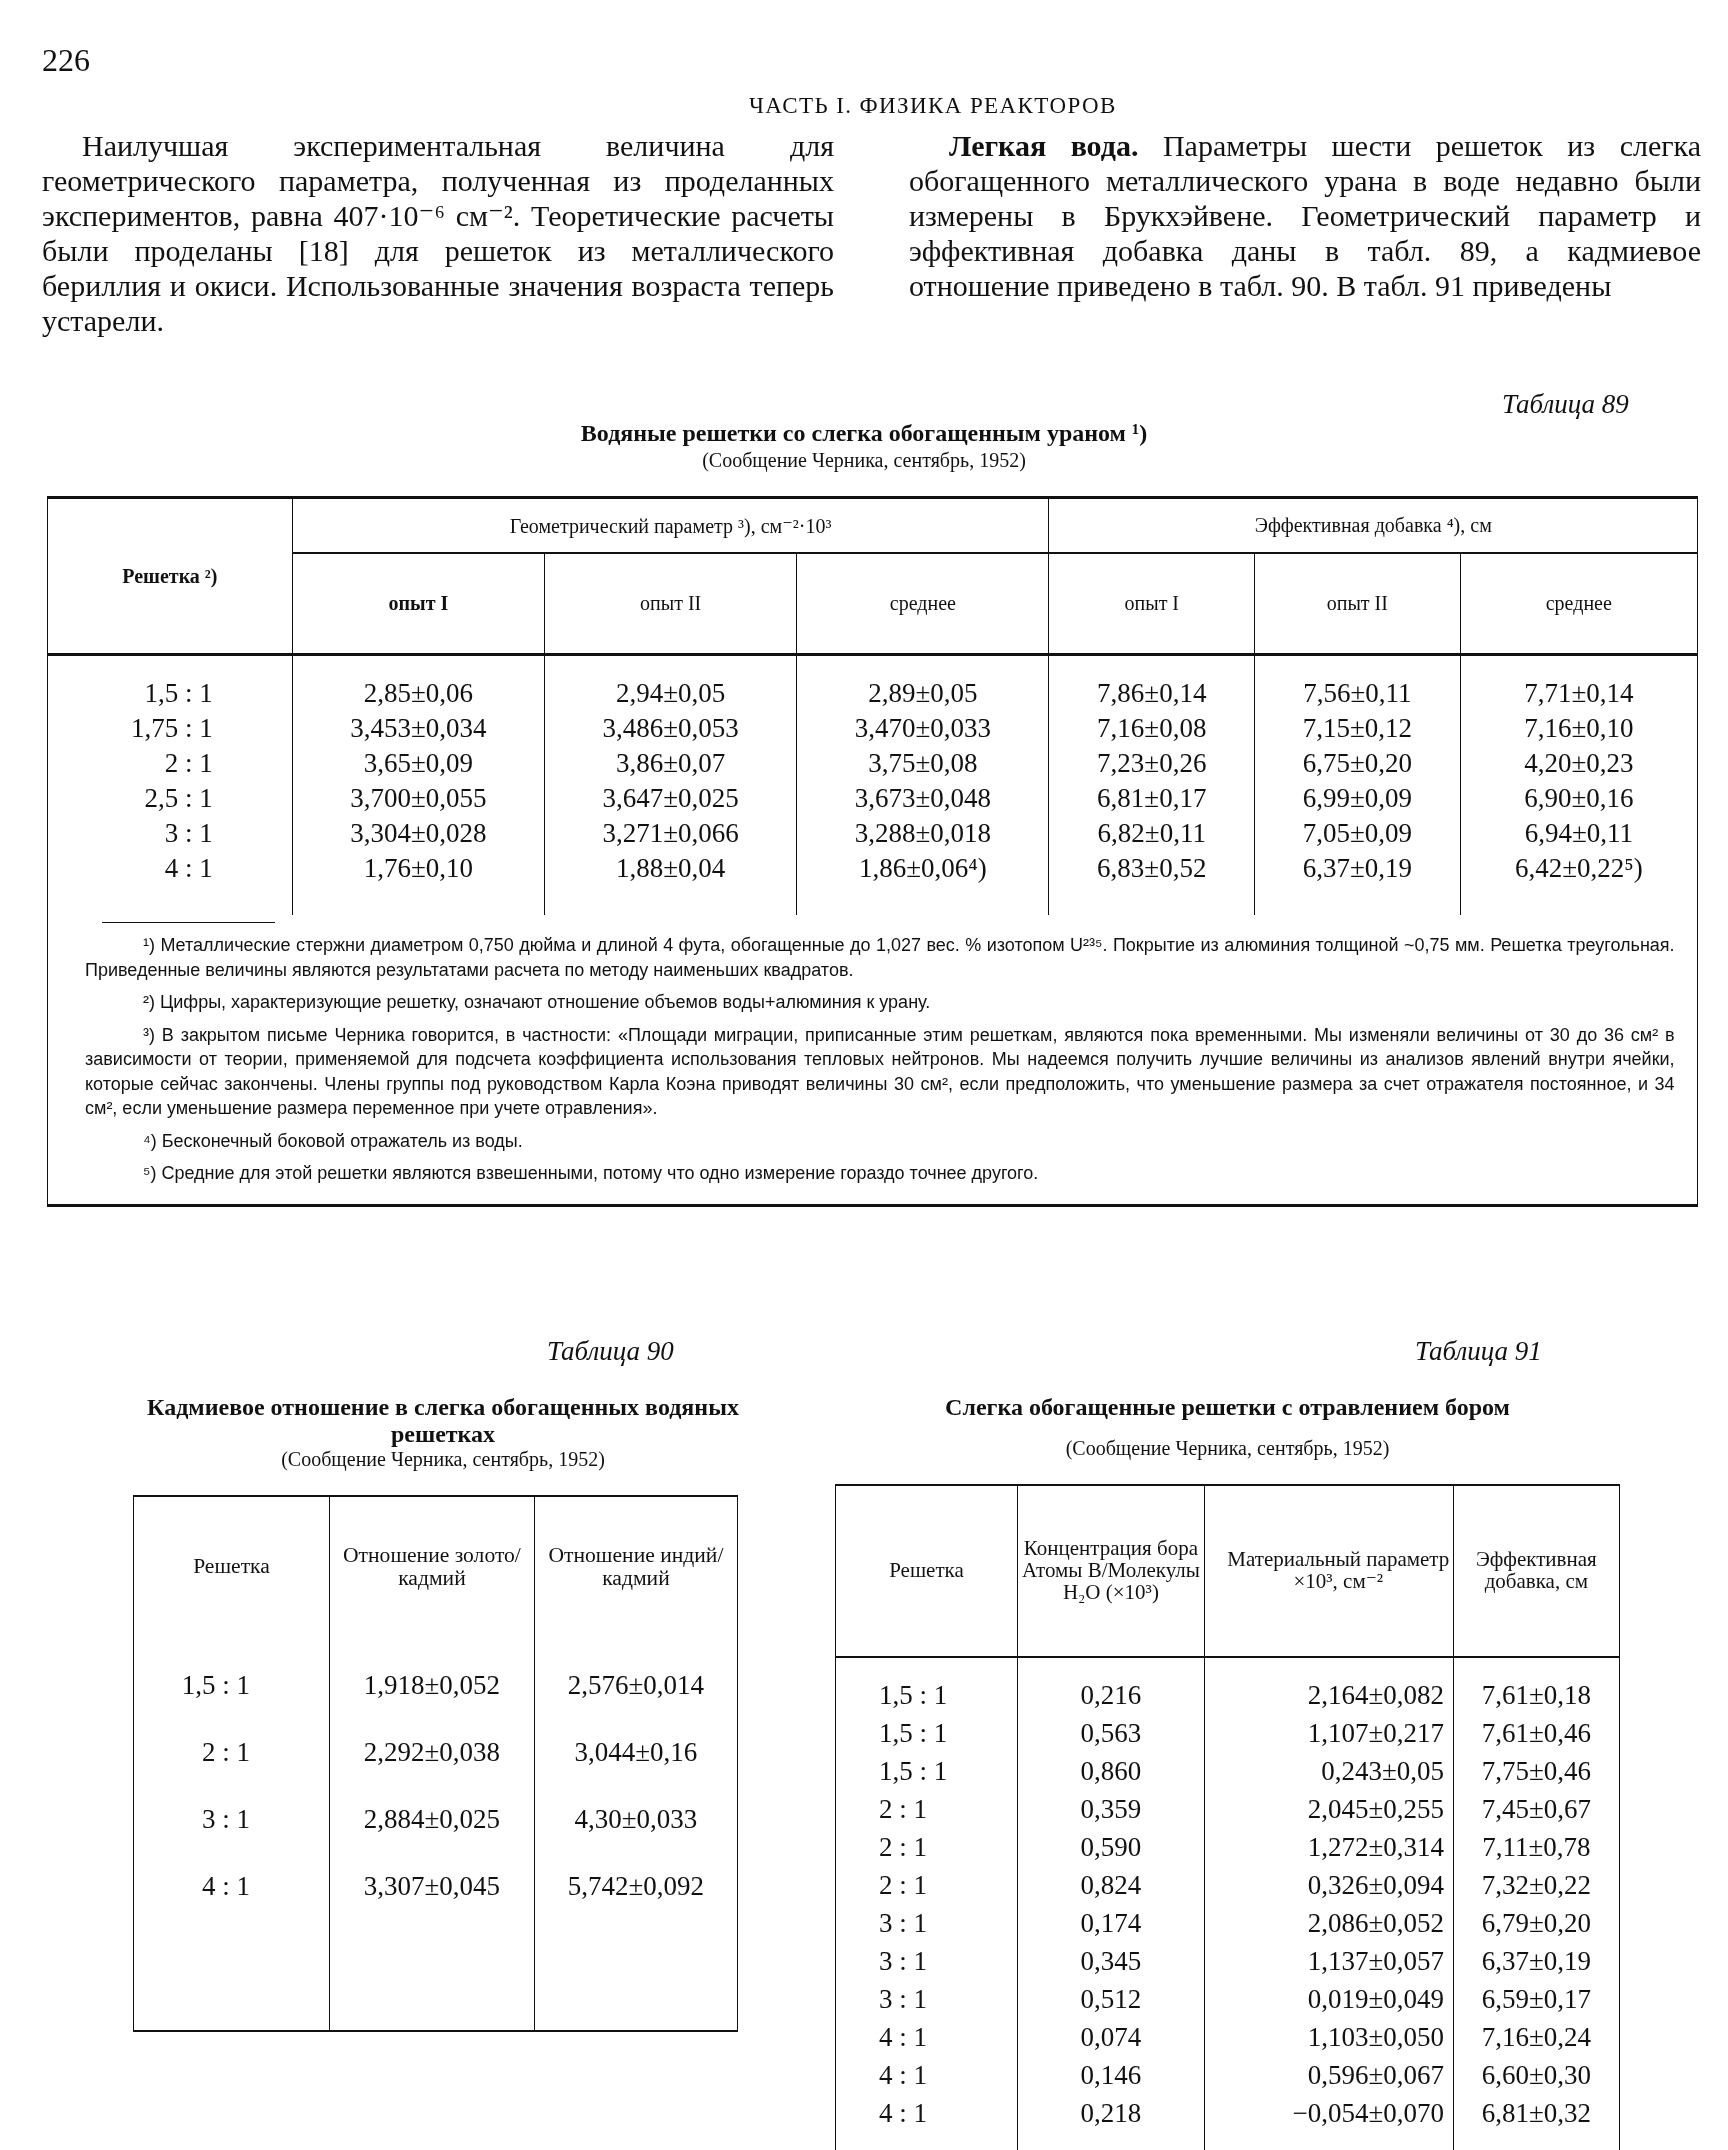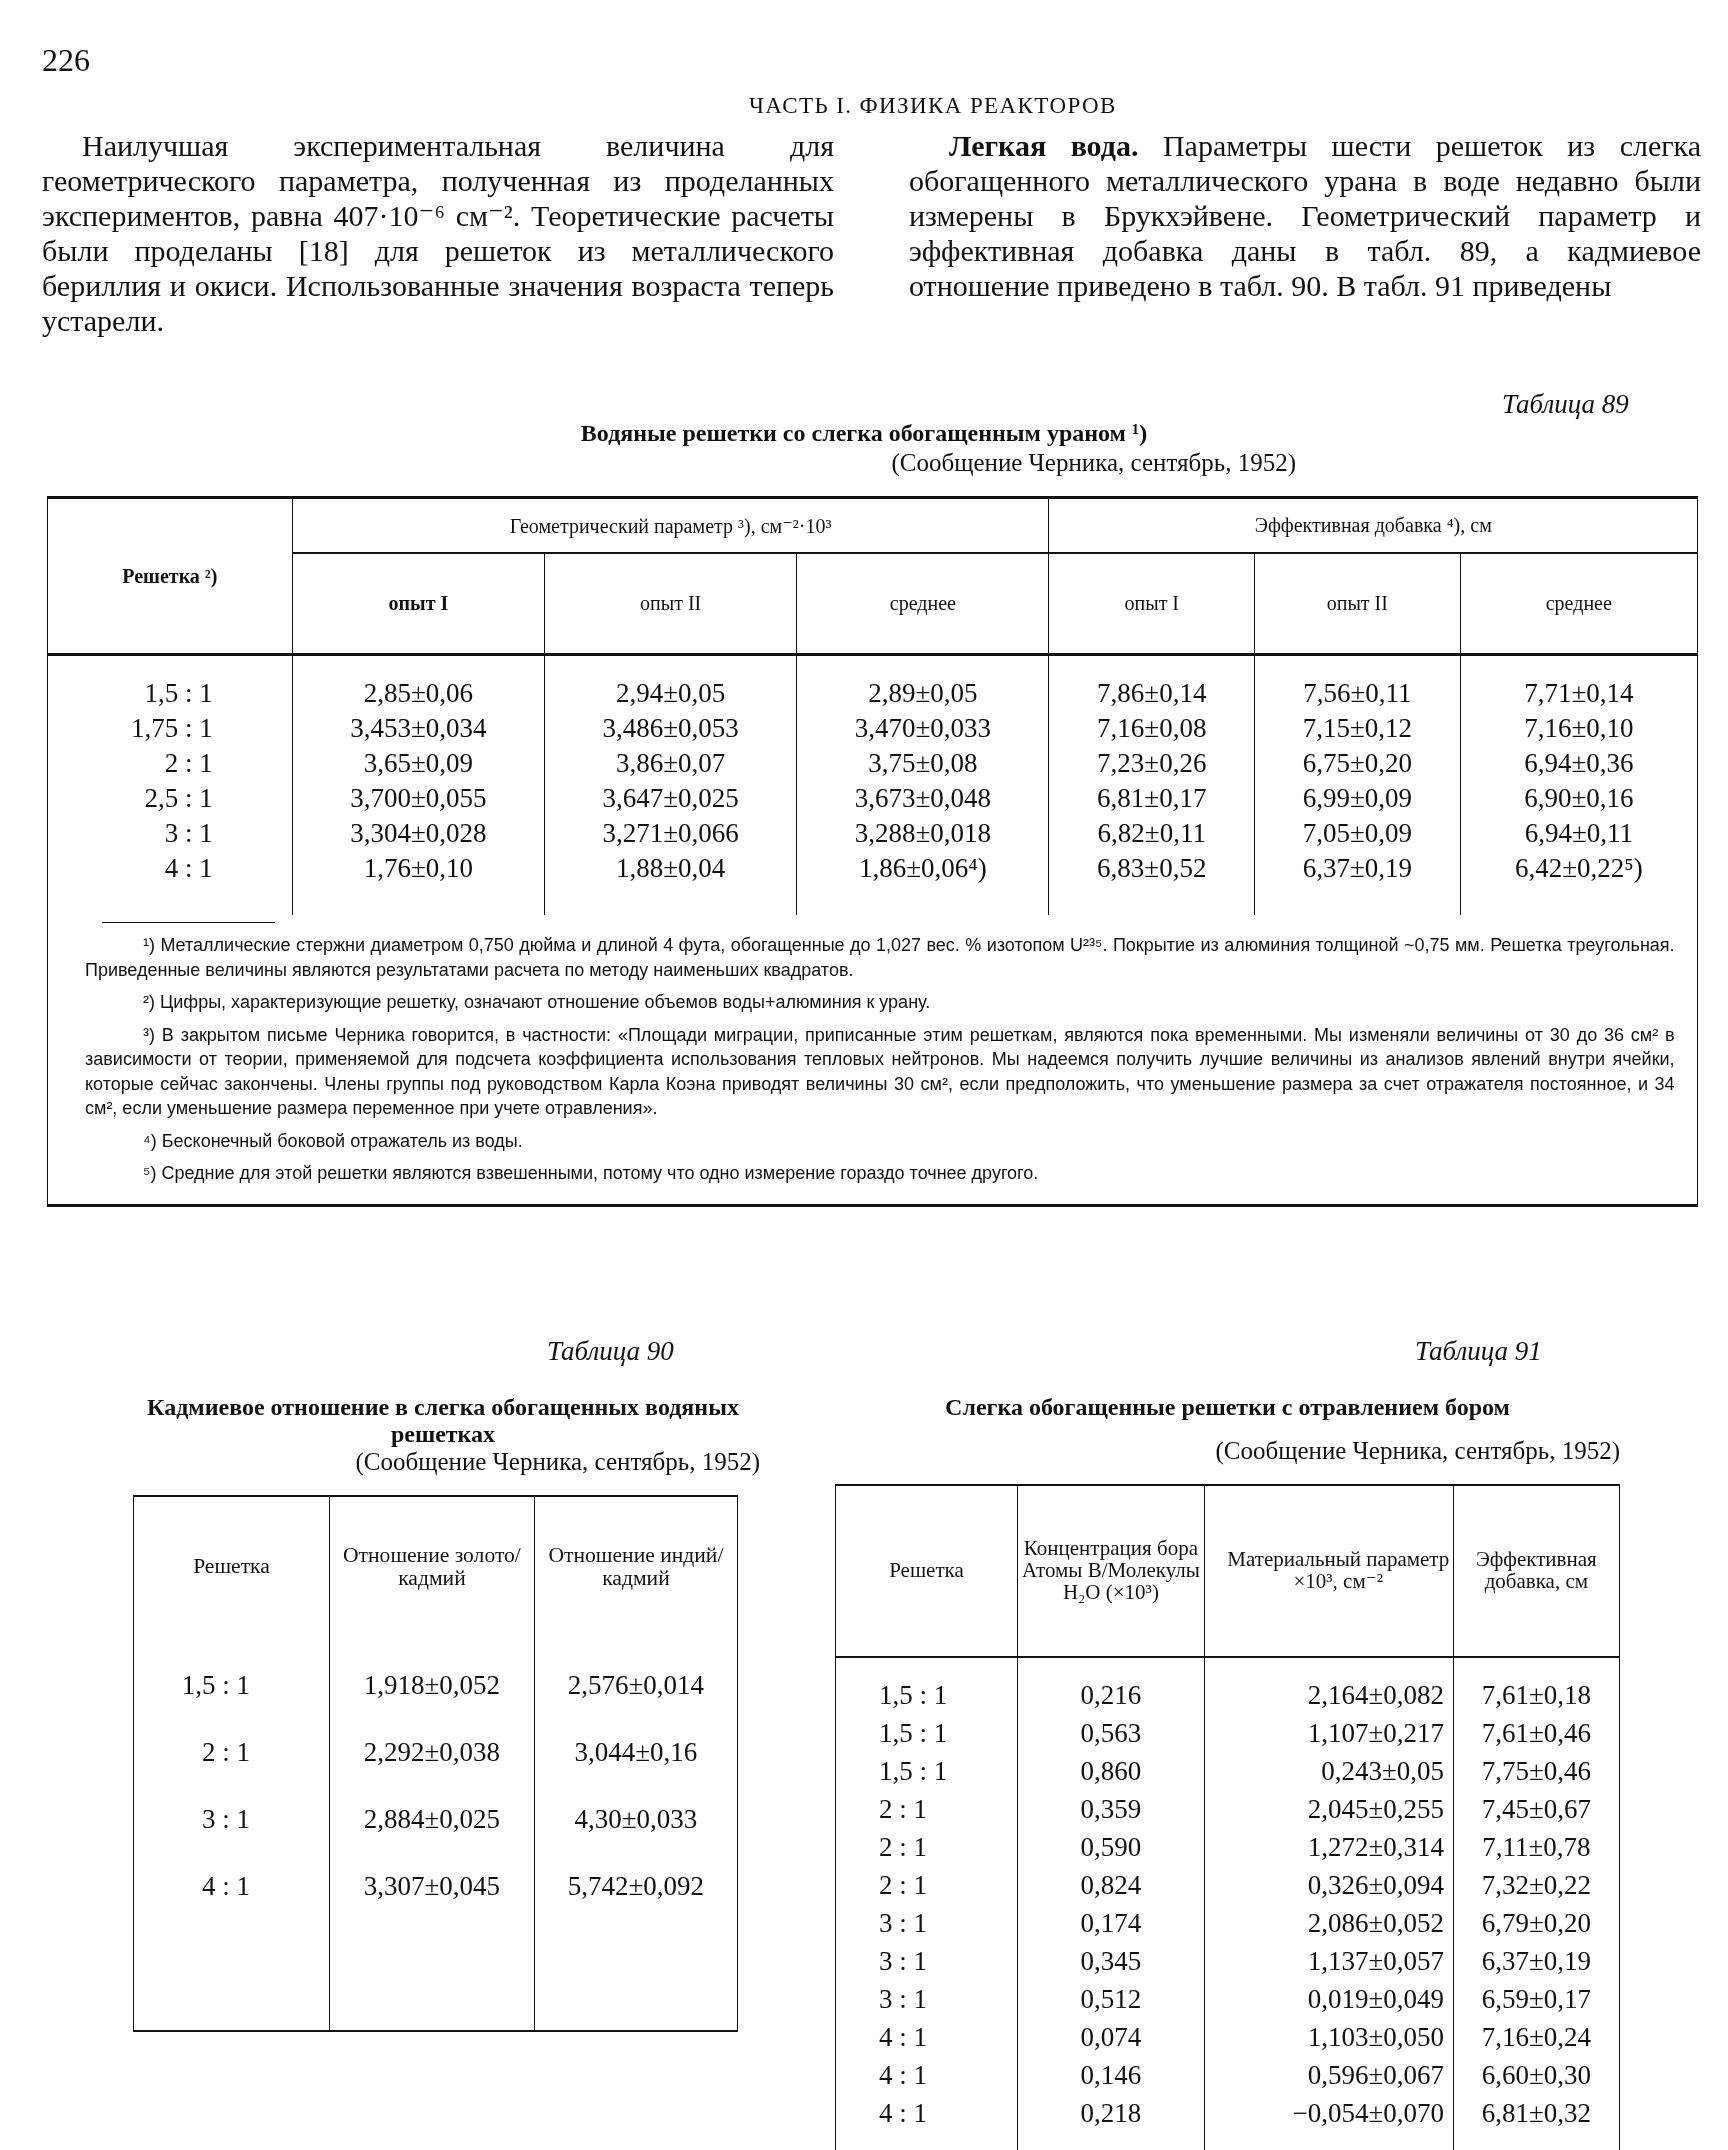--- a/index.html
+++ b/index.html
@@ -8,21 +8,21 @@
   .abs { position: absolute; }
   .header-num { left: 42px; top: 42px; font-size: 32px; }
   .header-title { left: 749px; top: 49px; font-size: 23px; letter-spacing: 1.4px; font-variant: small-caps; margin-top: 44px; }
   .col-text { font-size: 30px; line-height: 35px; text-align: justify; }
   .col-text p { margin: 0; text-indent: 40px; }
   .col-left { left: 42px; top: 128px; width: 792px; }
   .col-right { left: 909px; top: 128px; width: 792px; }
   .col-right b { font-weight: bold; }
   .tab-label { font-style: italic; font-size: 27px; }
   .tab-title { font-weight: bold; font-size: 24px; text-align: center; }
-  .tab-sub { font-size: 25px; text-align: right; }
+  .tab-sub { font-size: 20px; text-align: center; }
   table { border-collapse: collapse; }
   
   .t89 { left: 47px; top: 496px; width: 1651px; border-top: 3.6px solid #111; border-bottom: 3.6px solid #111; }
   .t89 table { width: 100%; font-size: 27px; }
   .t89 th { font-weight: normal; font-size: 20px; border-left: 1.4px solid #111; padding: 10px 2.9px; }
   .t89 th.grp { border-bottom: 2.9px solid #111; height: 33px; }
   .t89 th.sub { height: 79px; }
   .t89 th:first-child { border-left: 1.4px solid #111; font-weight: bold; }
   .t89 thead { border-bottom: 3.6px solid #111; }
   .t89 td { border-left: 1.4px solid #111; text-align: center; padding: 0 4.3px; height: 35px; white-space: nowrap; }
@@ -116,21 +116,21 @@
         <td>7,15±0,12</td>
         <td>7,16±0,10</td>
       </tr>
       <tr>
         <td class="lat">2 : 1</td>
         <td>3,65±0,09</td>
         <td>3,86±0,07</td>
         <td>3,75±0,08</td>
         <td>7,23±0,26</td>
         <td>6,75±0,20</td>
-        <td>6,94±0,36</td>
+        <td>4,20±0,23</td>
       </tr>
       <tr>
         <td class="lat">2,5 : 1</td>
         <td>3,700±0,055</td>
         <td>3,647±0,025</td>
         <td>3,673±0,048</td>
         <td>6,81±0,17</td>
         <td>6,99±0,09</td>
         <td>6,90±0,16</td>
       </tr>

